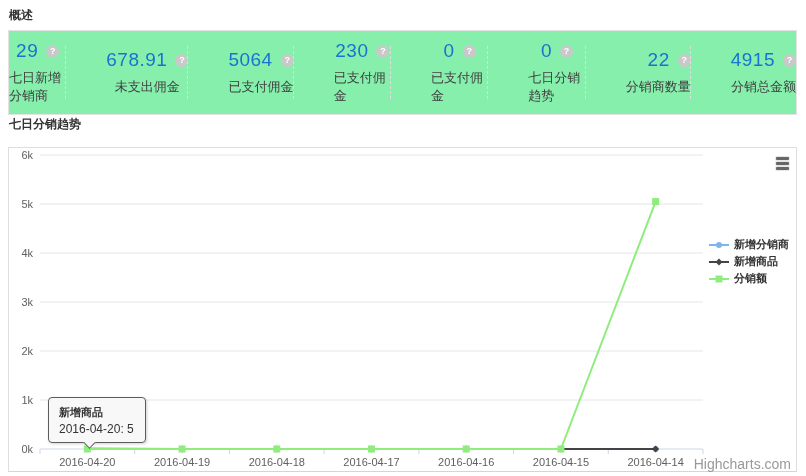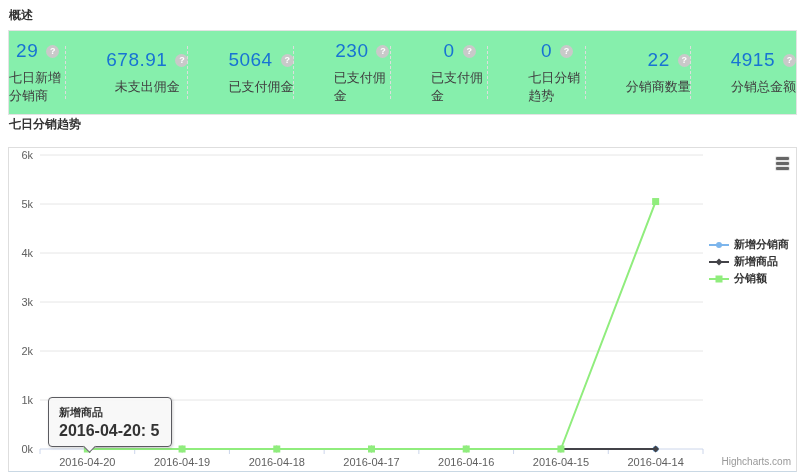--- a/index.html
+++ b/index.html
@@ -27,28 +27,28 @@
   .chart-panel{position:absolute;left:8px;top:147px;width:789px;height:325px;
     border:1px solid #dedede;border-bottom-color:#c9d8e4;background:#fff;box-sizing:border-box;}
   .chart-svg{position:absolute;left:0;top:0;}
   .legend{position:absolute;left:700px;top:88px;display:flex;flex-direction:column;}
   .legend-item{display:flex;align-items:center;height:17px;cursor:pointer;}
   .legend-item span{font-size:11px;font-weight:bold;color:#333;margin-left:5px;white-space:nowrap;}
   .export-btn{position:absolute;left:763px;top:7px;width:20px;height:17px;cursor:pointer;
     display:flex;flex-direction:column;justify-content:center;align-items:center;gap:2px;}
   .export-btn i{display:block;width:13px;height:3px;background:#666;border-radius:1px;
     box-shadow:0 0 0 1px #e6e6e6;}
-  .credit{position:absolute;right:5px;top:308px;font-size:10px;color:#999;cursor:pointer;}
+  .credit{position:absolute;right:5px;top:308px;font-size:14px;color:#999;cursor:pointer;}
 
   
   .tooltip{position:absolute;left:39px;top:249px;background:rgba(247,247,247,.92);
     border:1px solid #5b5b60;border-radius:4px;padding:7px 11px 6px 10px;
     box-shadow:1px 1px 3px rgba(0,0,0,.18);z-index:5;white-space:nowrap;}
   .tooltip .t-series{font-size:11px;font-weight:bold;color:#333;}
-  .tooltip .t-value{font-size:16px;color:#333;margin-top:2px;font-weight:bold;}
+  .tooltip .t-value{font-size:12px;color:#333;margin-top:2px;}
   .tooltip .t-arrow{position:absolute;left:36px;bottom:-5px;width:8px;height:8px;
     background:#f7f7f7;border-right:1px solid #5b5b60;border-bottom:1px solid #5b5b60;
     transform:rotate(45deg);}
 </style>
 </head>
 <body>
 
 <div class="page">
 
   <div class="section-title" id="overview-title">概述</div>

